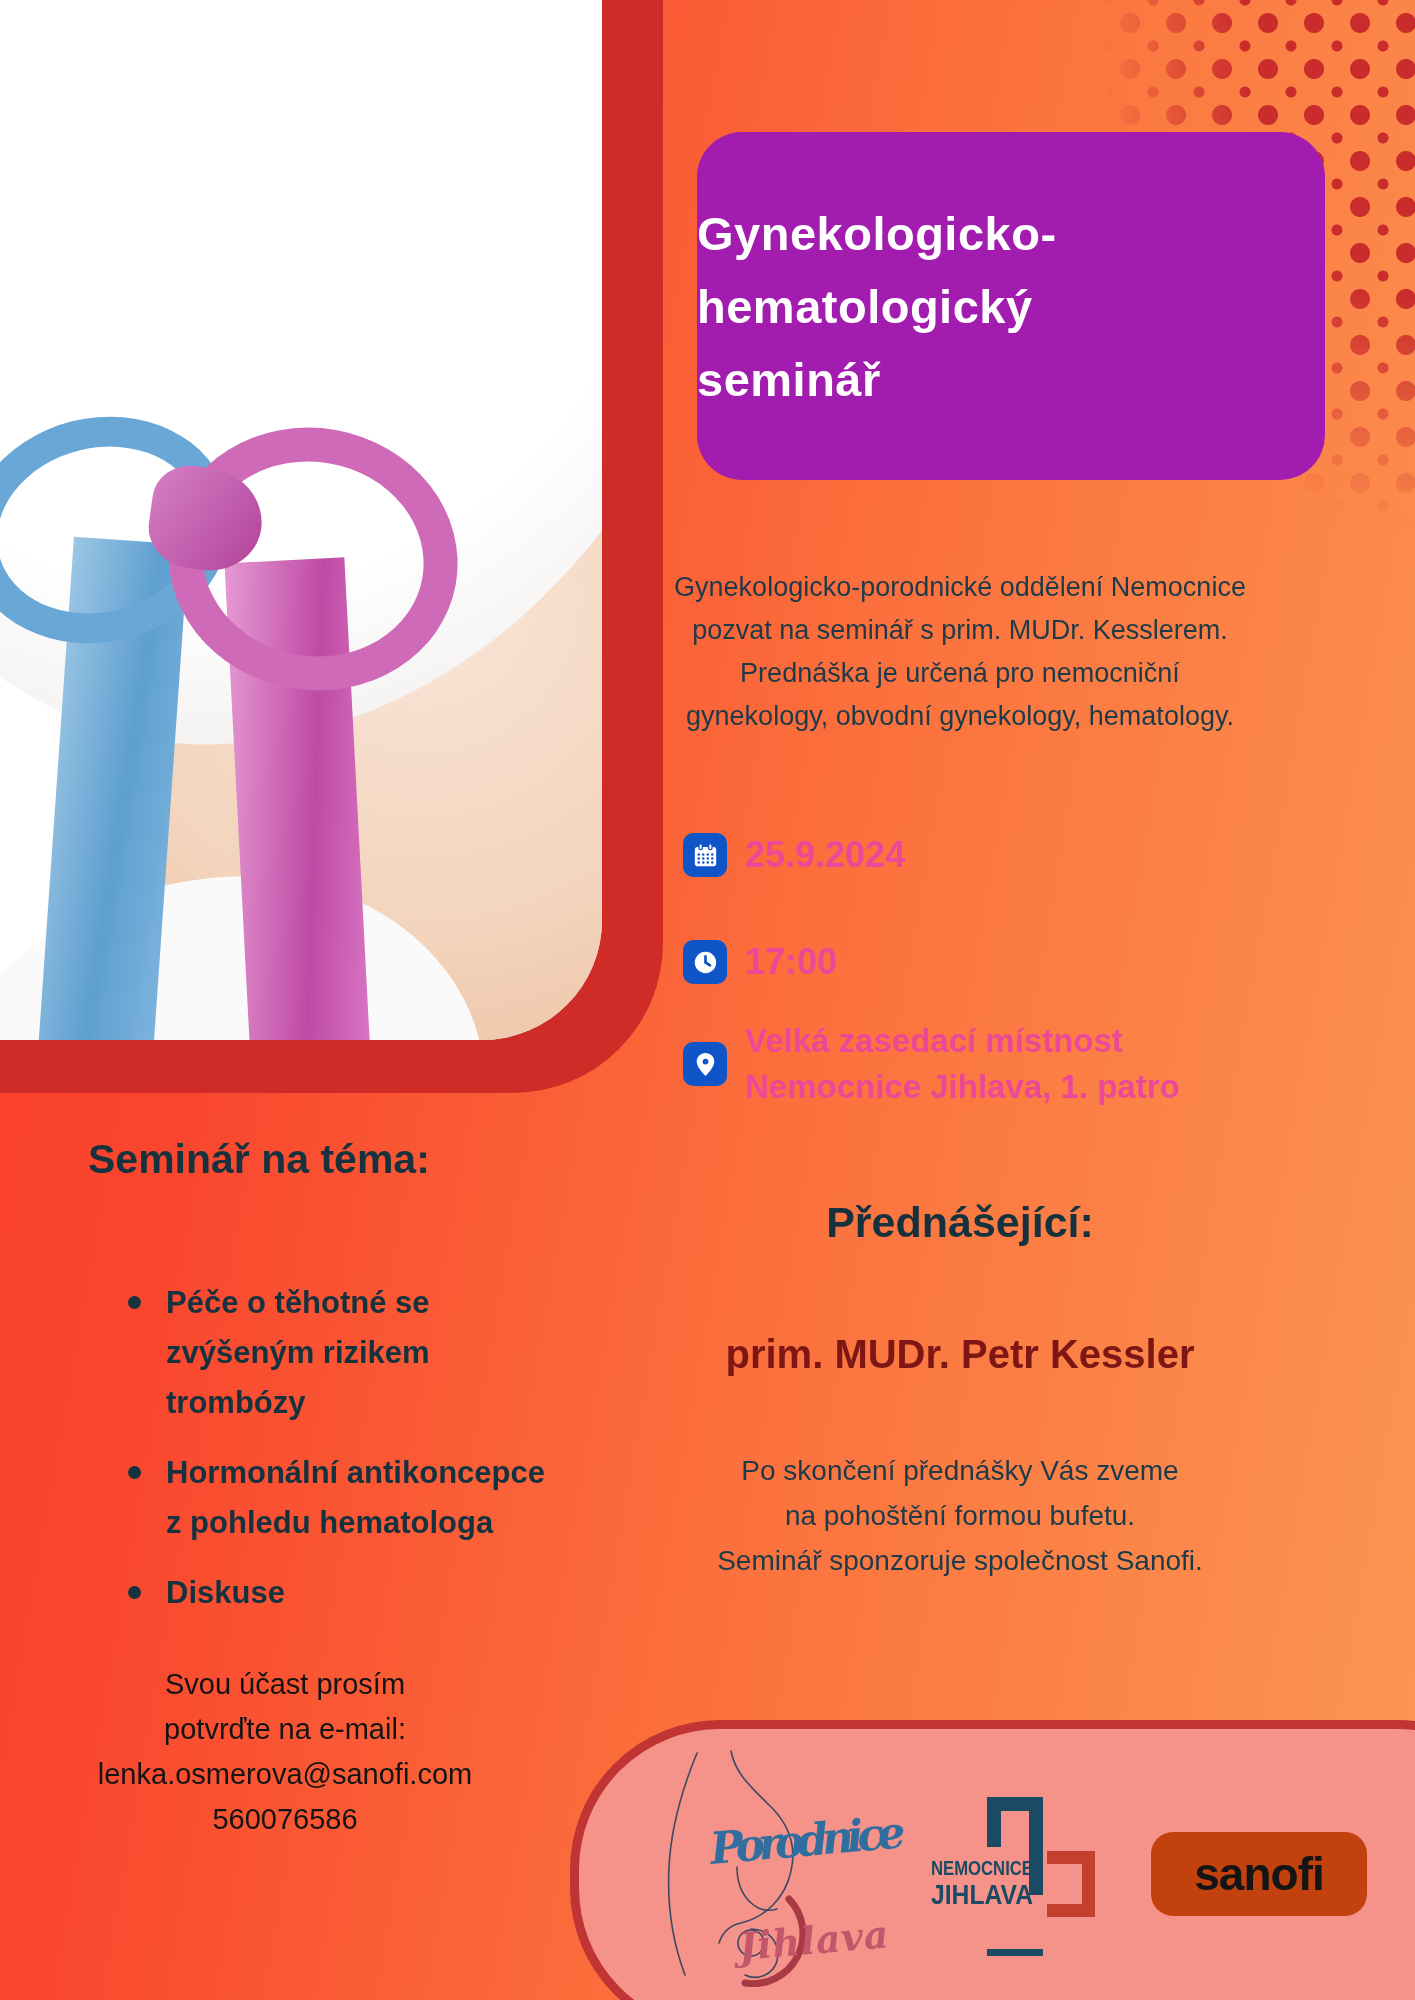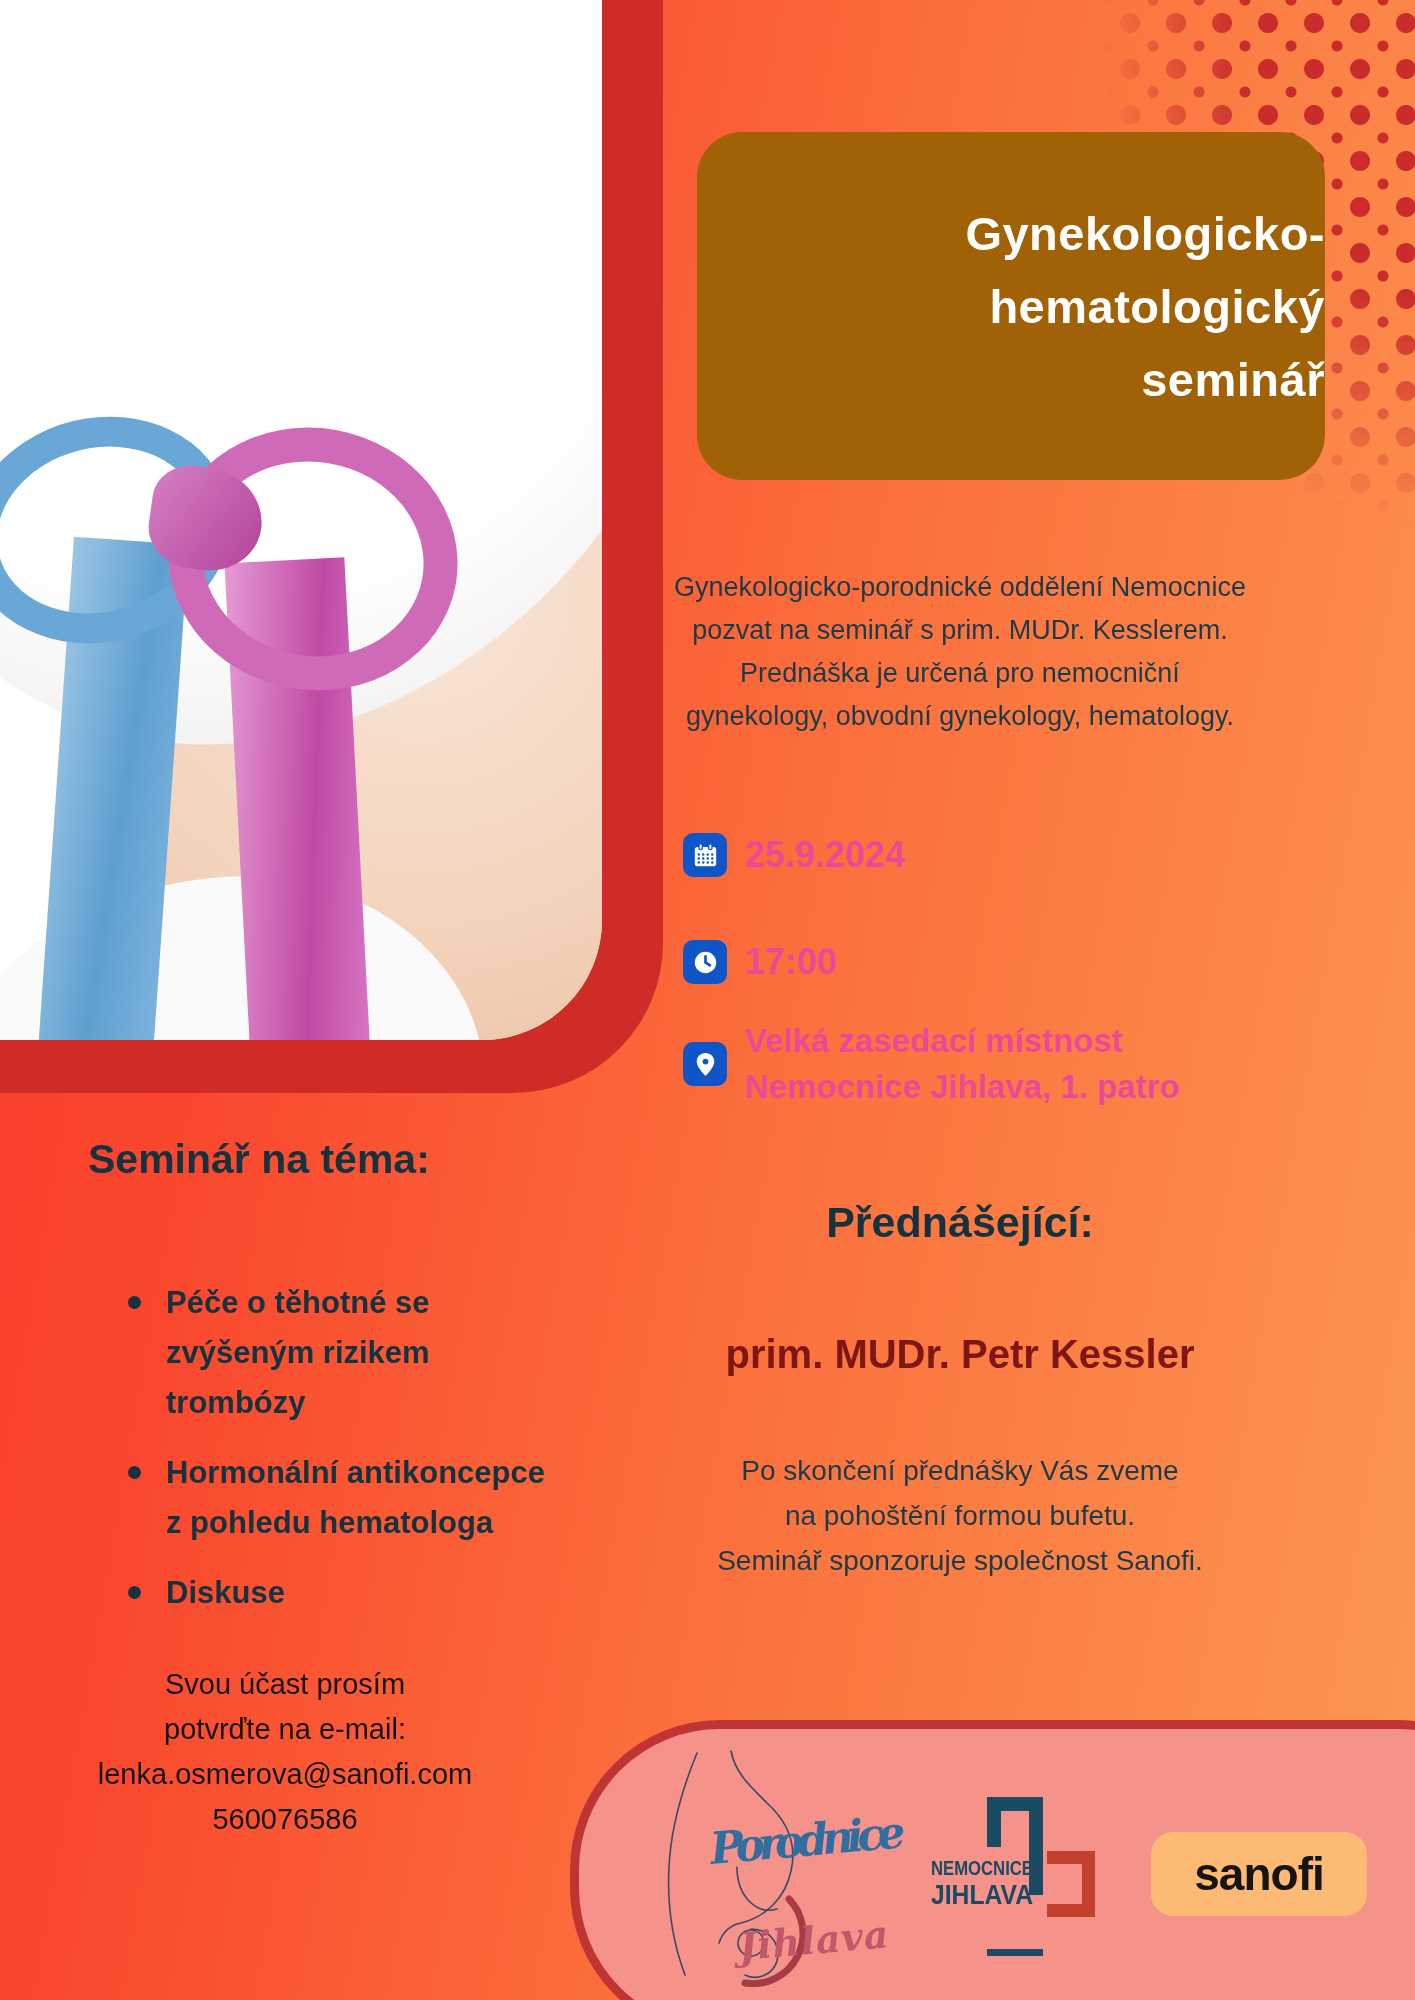--- a/index.html
+++ b/index.html
@@ -36,22 +36,22 @@
     background:linear-gradient(95deg,#9cc6e4,#5e9fd0 55%,#7db4dd);transform:rotate(4deg);}
   .ribbon-pink-loop{position:absolute;left:168px;top:428px;width:222px;height:194px;
     border:34px solid #cf6ab8;border-radius:50%;transform:rotate(10deg);}
   .ribbon-pink-tail{position:absolute;left:238px;top:560px;width:120px;height:520px;
     background:linear-gradient(95deg,#e59ad4,#bf4aa4 60%,#d877c4);transform:rotate(-3deg);}
   .ribbon-knot{position:absolute;left:150px;top:468px;width:112px;height:102px;
     background:linear-gradient(120deg,#d57fc4,#b2439b);border-radius:40% 60% 55% 45%;
     transform:rotate(8deg);}
   
   .title-card{position:absolute;left:697px;top:132px;width:628px;height:348px;
-    background:#a16207;border-radius:45px;z-index:3;
-    display:flex;flex-direction:column;justify-content:center;align-items:flex-end;}
+    background:#a21caf;border-radius:45px;z-index:3;
+    display:flex;flex-direction:column;justify-content:center;align-items:flex-start;}
   .title-line{color:#ffffff;font-size:47px;font-weight:700;line-height:73px;letter-spacing:.5px;}
   
   .intro{position:absolute;left:640px;top:566px;width:640px;text-align:center;
     color:#1d3a49;font-size:27px;line-height:43px;font-weight:500;z-index:3;}
   
   .info-row{position:absolute;left:683px;display:flex;align-items:center;gap:18px;z-index:3;}
   .info-icon{width:44px;height:44px;border-radius:10px;background:#0f55c8;flex:0 0 44px;
     display:flex;align-items:center;justify-content:center;}
   .info-text{color:#ec4899;font-weight:700;font-size:36px;line-height:44px;}
   .loc-text{font-size:33px;line-height:46px;}
@@ -73,21 +73,21 @@
     color:#1d3a49;font-size:28px;line-height:45px;z-index:3;margin-top:24px;}
   
   .contact{position:absolute;left:65px;top:1662px;width:440px;text-align:center;
     color:#141414;font-size:29px;line-height:45px;z-index:3;}
   
   .logo-panel{position:absolute;left:570px;top:1720px;width:960px;height:300px;
     background:#f5928a;border:9px solid #c13434;border-radius:150px;z-index:2;}
   .porodnice{position:absolute;left:40px;top:18px;width:300px;height:240px;}
   .nemocnice{position:absolute;left:350px;top:58px;width:180px;height:180px;}
   .sanofi-pill{position:absolute;left:572px;top:103px;width:216px;height:84px;
-    background:#fdba74;border-radius:22px;display:flex;align-items:center;justify-content:center;}
+    background:#c2410c;border-radius:22px;display:flex;align-items:center;justify-content:center;}
   .sanofi-pill span{color:#151515;font-size:46px;font-weight:700;letter-spacing:-1px;}
   .script1{font-family:"DejaVu Serif",serif;font-style:italic;font-weight:700;}
 </style>
 </head>
 <body>
 
 <div class="poster">
   <div class="bg"></div>
   <div class="dots"></div>
 

